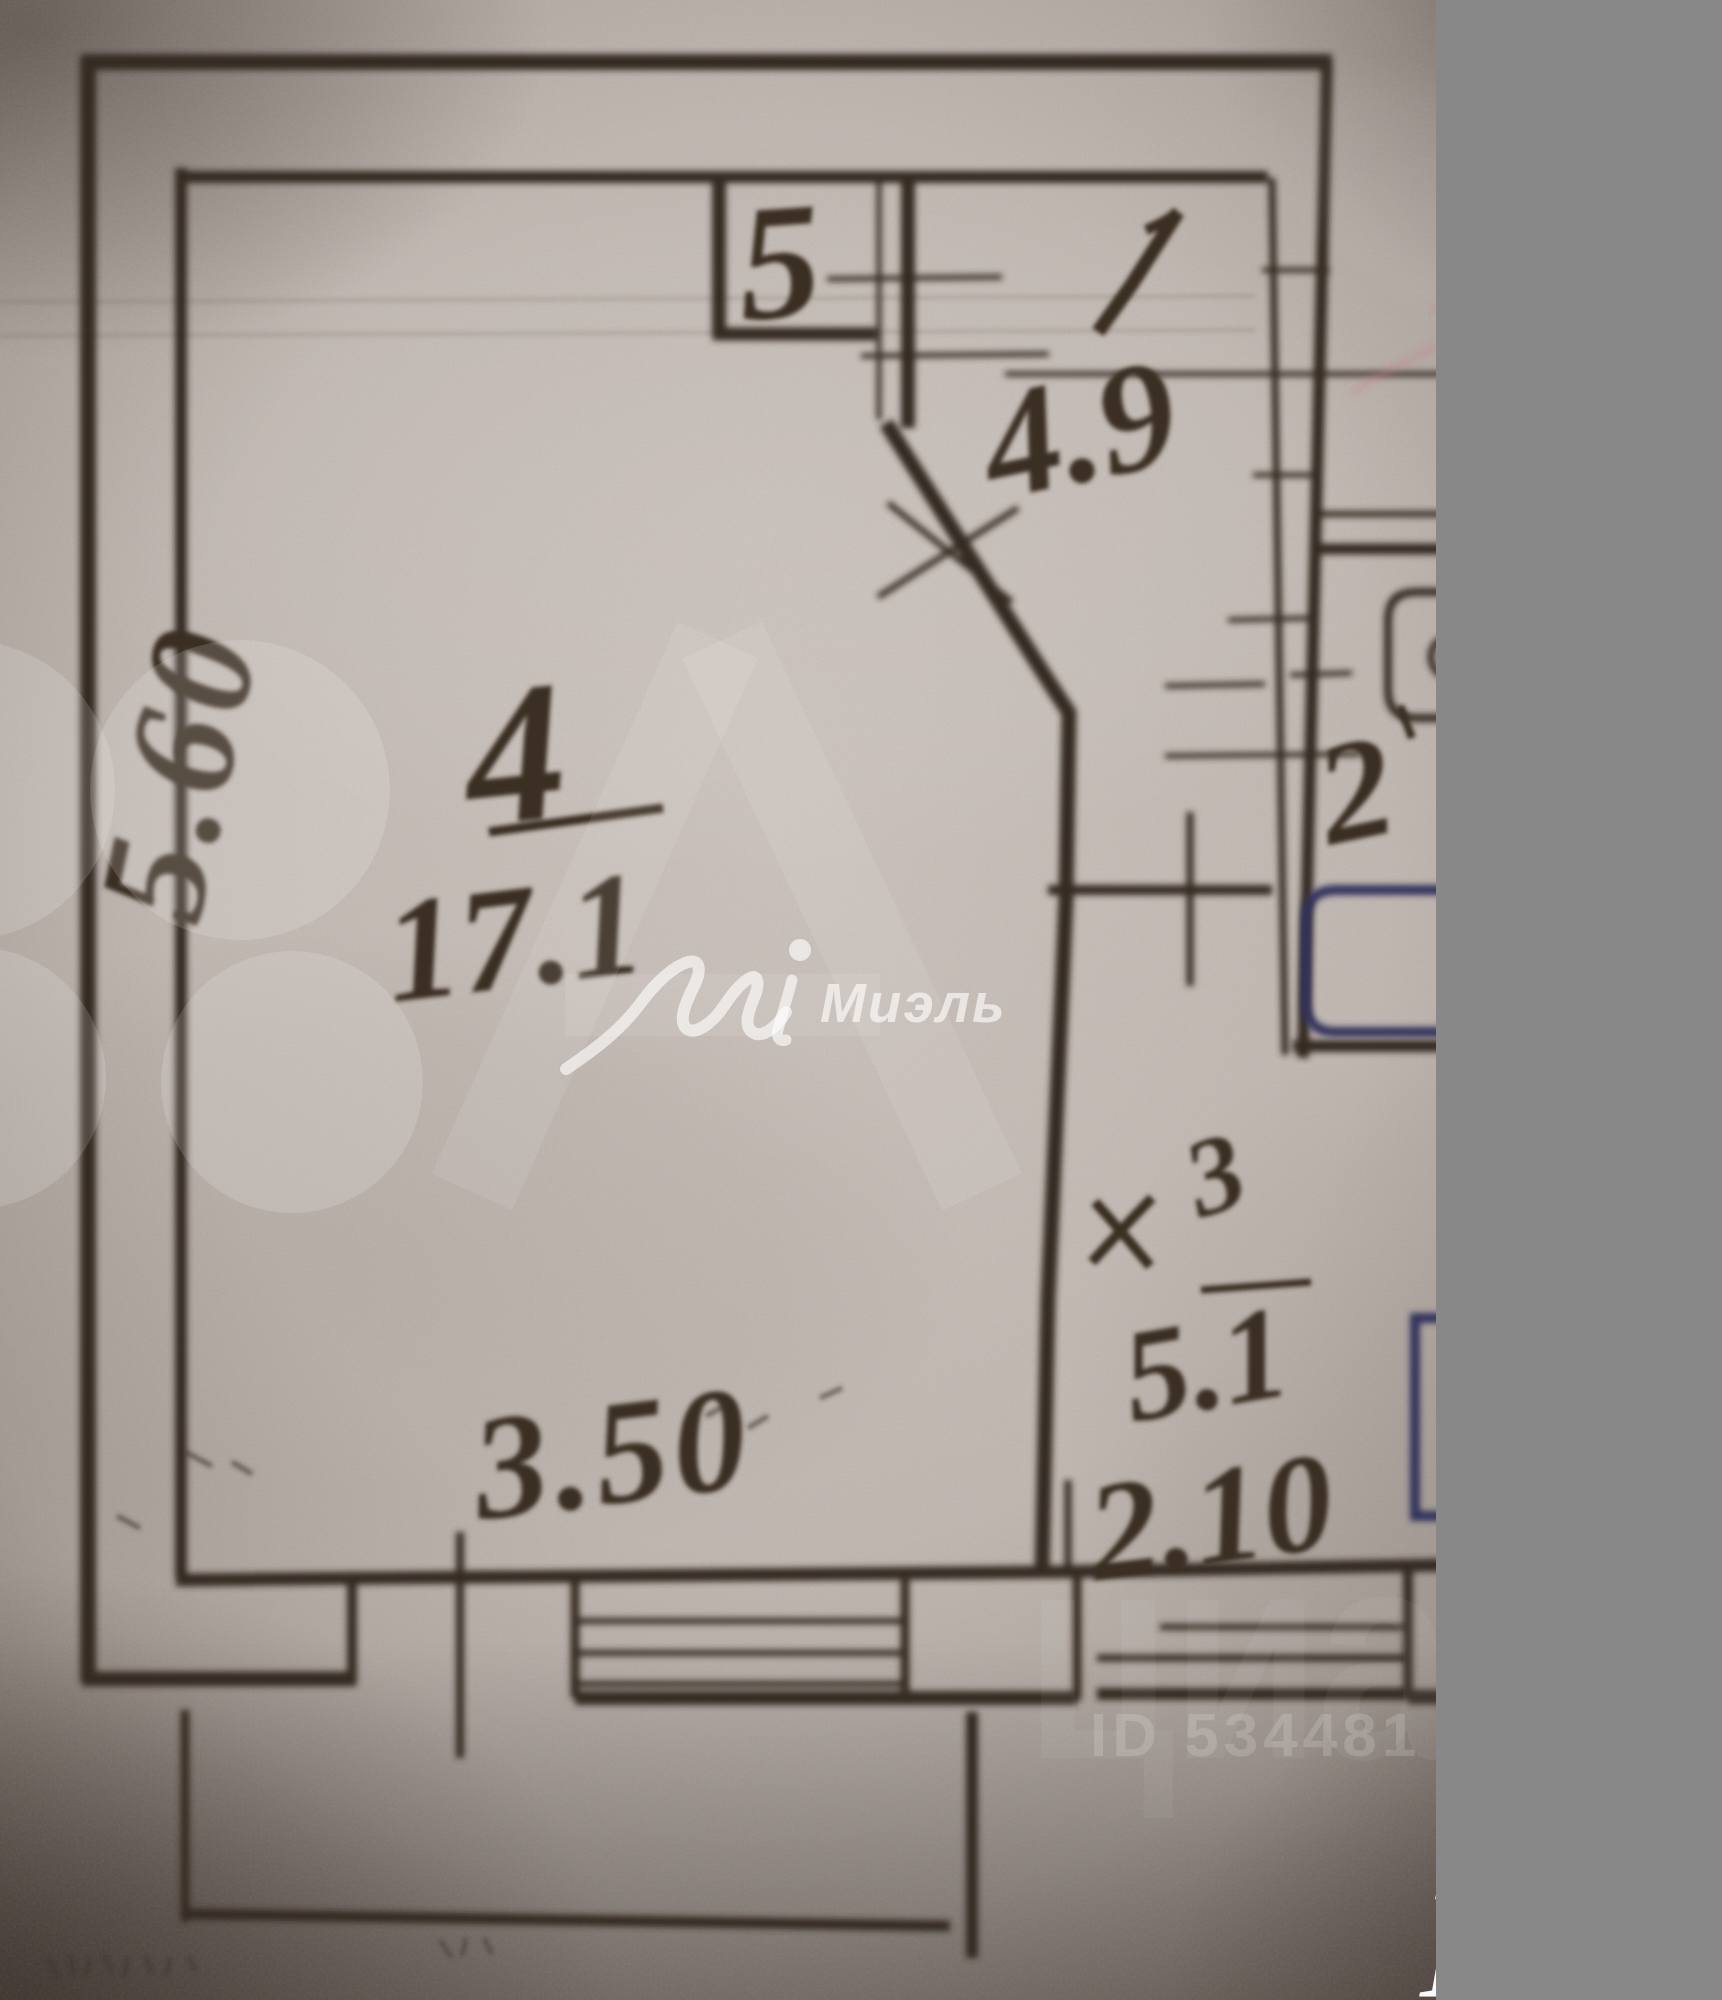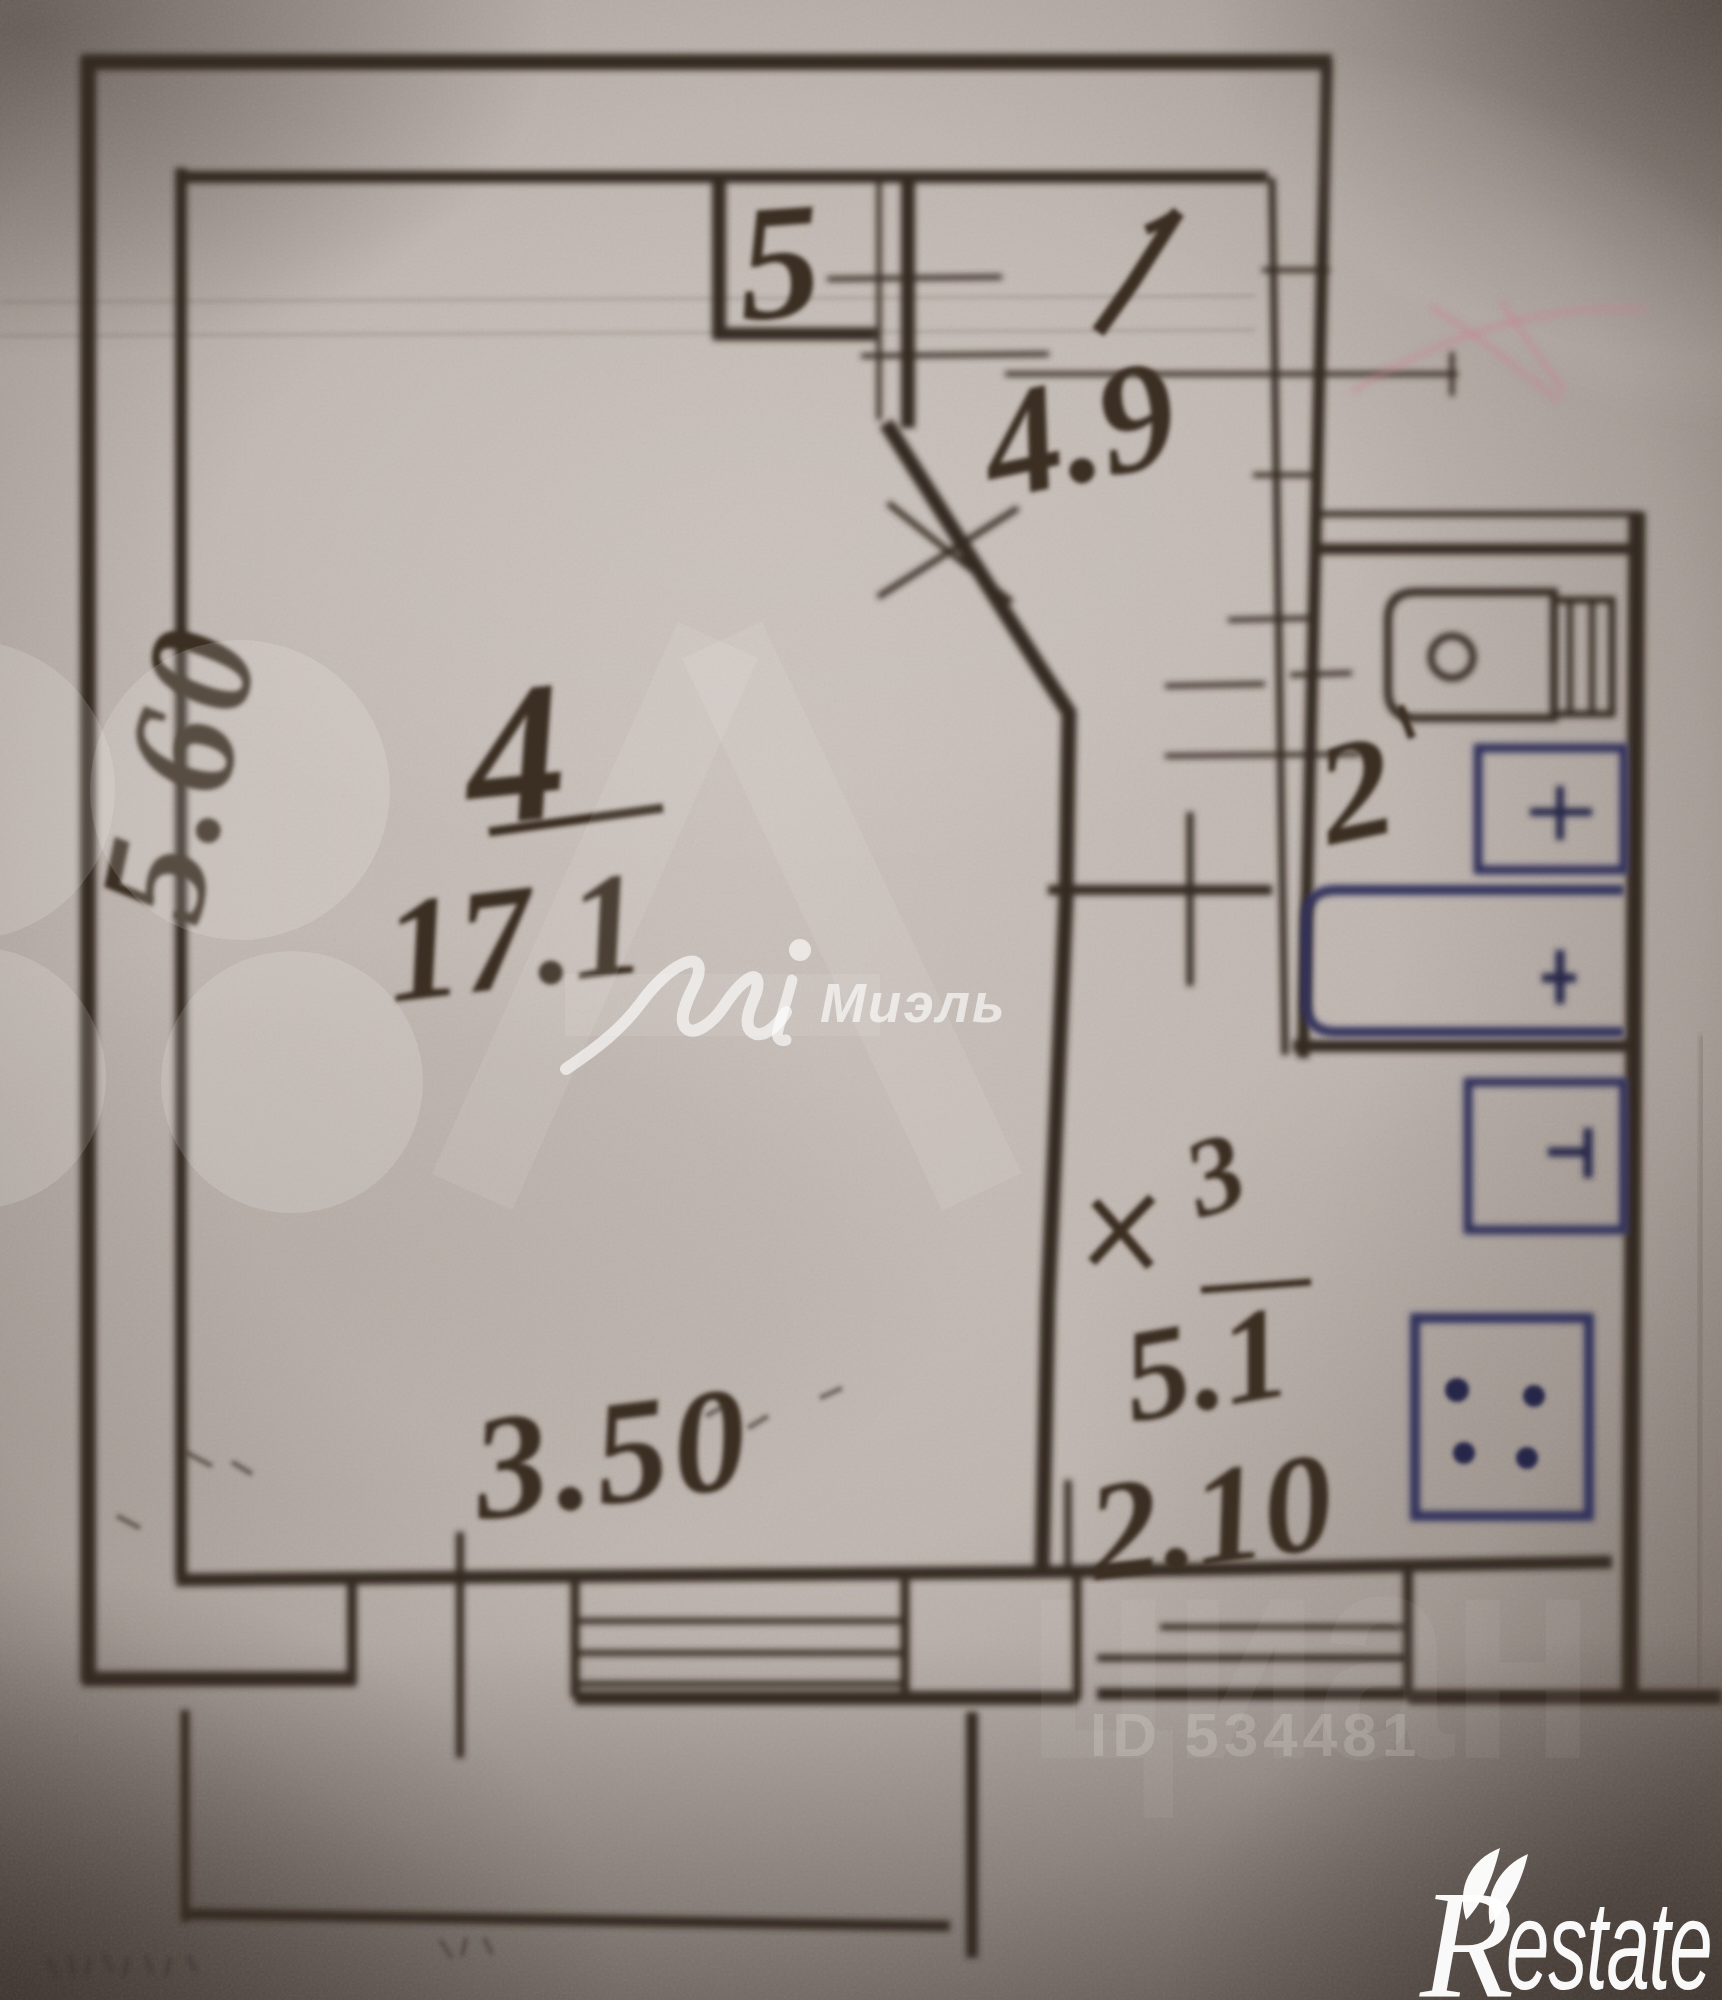--- a/index.html
+++ b/index.html
@@ -1,16 +1,16 @@
 <!DOCTYPE html>
 <html><head>
 <meta charset="utf-8">
 <style>
   html,body{margin:0;padding:0;background:#888;}
-  #page{width:1722px;height:2000px;position:relative;overflow:hidden;
+  #page{width:1436px;height:2000px;position:relative;overflow:hidden;
         font-family:"Liberation Sans", sans-serif;}
 </style>
 </head>
 <body>
 <div id="page">
 <svg width="1722" height="2000" viewBox="0 0 1722 2000" xmlns="http://www.w3.org/2000/svg">
 <defs>
   <radialGradient id="vig" cx="45%" cy="42%" r="72%">
     <stop offset="0%" stop-color="rgba(30,18,10,0)"></stop>
     <stop offset="50%" stop-color="rgba(30,18,10,0.06)"></stop>

